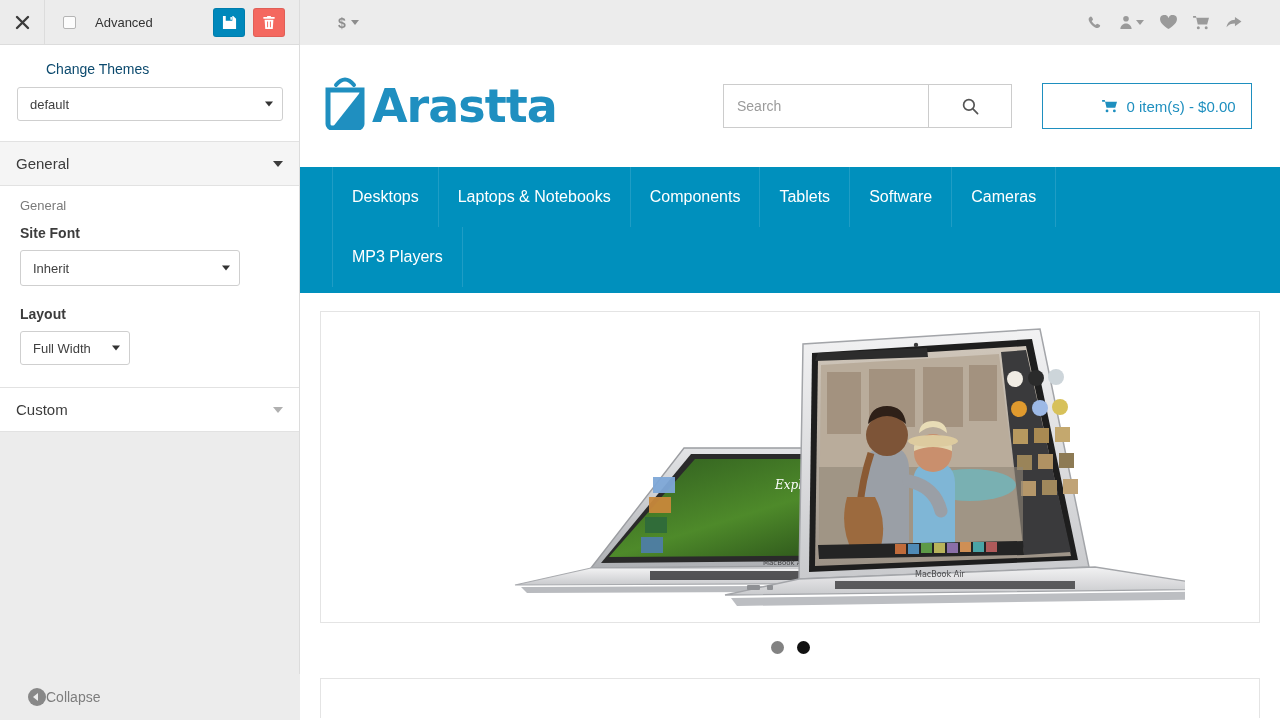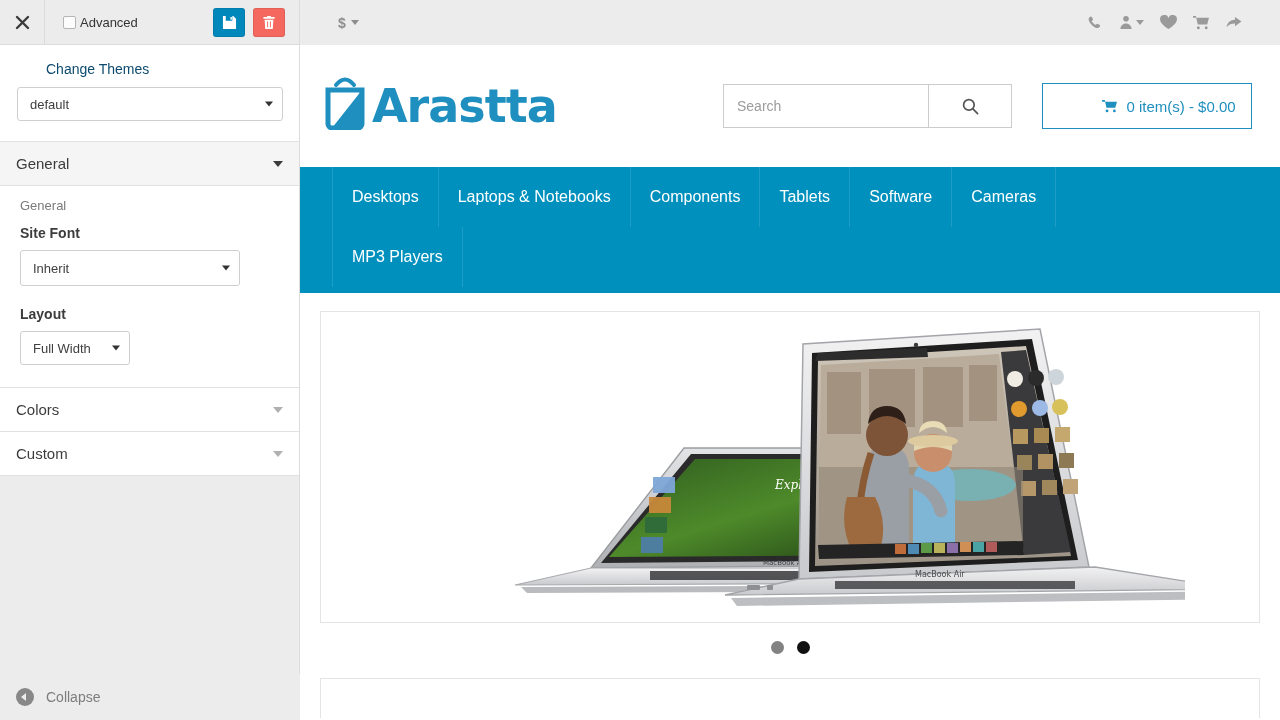--- a/index.html
+++ b/index.html
@@ -30,21 +30,21 @@
     width: 45px; height: 45px;
     display: flex; align-items: center; justify-content: center;
     border-right: 1px solid #dcdcdc;
     color: #3b3b3b;
     font-size: 16px;
     font-weight: bold;
     cursor: pointer;
   }
   .sb-close svg { display:block; }
   .sb-adv {
-    display: flex; align-items: center; gap: 4px;
+    display: flex; align-items: center; gap: 19px;
     margin-left: 18px;
     font-size: 13px;
     color: #333;
     cursor: pointer;
   }
   .sb-adv .cb {
     width: 13px; height: 13px;
     border: 1px solid #b5b5b5;
     background: #fcfcfc;
     border-radius: 2px;
@@ -133,21 +133,21 @@
   .field-label {
     font-size: 14px; font-weight: bold; color: #3c3c3c;
     margin-bottom: 9px; padding-left: 4px;
   }
   .gap { height: 20px; }
 
   .sb-collapse {
     position: absolute; left: 0; bottom: 0;
     width: 300px; height: 46px;
     display: flex; align-items: center;
-    padding-left: 16px; gap: 12px;
+    padding-left: 28px; 
     background: #ececec;
     cursor: pointer;
   }
   .sb-collapse .circ {
     width: 18px; height: 18px; border-radius: 50%;
     background: #888; position: relative;
   }
   .sb-collapse .circ::after {
     content: ""; position: absolute;
     left: 5px; top: 50%; transform: translateY(-50%);
@@ -341,24 +341,20 @@
         <span class="caret"></span>
       </div>
       <div class="gap"></div>
       <div class="field-label">Layout</div>
       <div class="sel w-layout">
         <span>Full Width</span>
         <span class="caret"></span>
       </div>
     </div>
 
-    <div class="sec-head closed">
-      <span>Colors</span>
-      <span class="tri"></span>
-    </div>
     <div class="sec-head closed">
       <span>Custom</span>
       <span class="tri"></span>
     </div>
   </div>
 
   <div class="sb-collapse">
     <span class="circ"></span>
     <span class="lbl">Collapse</span>
   </div>

